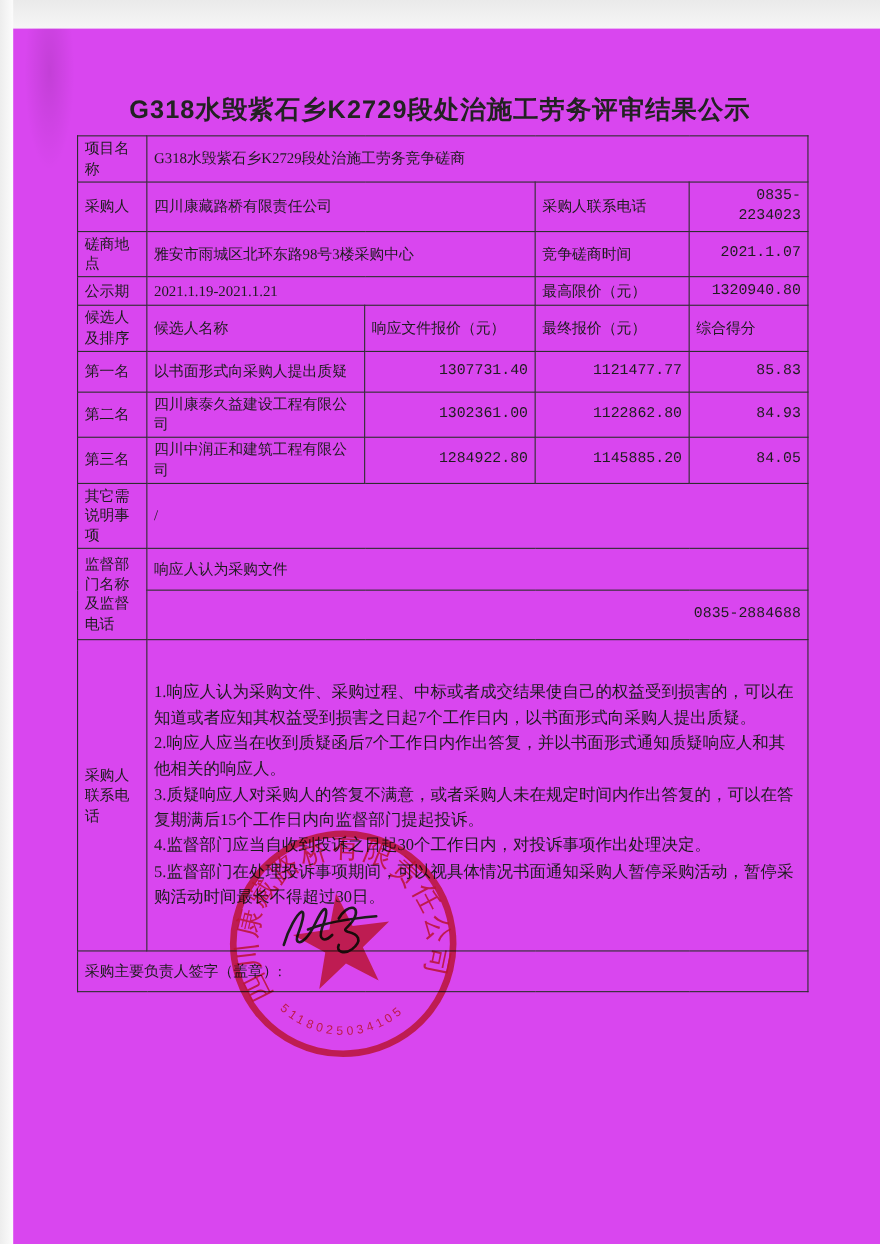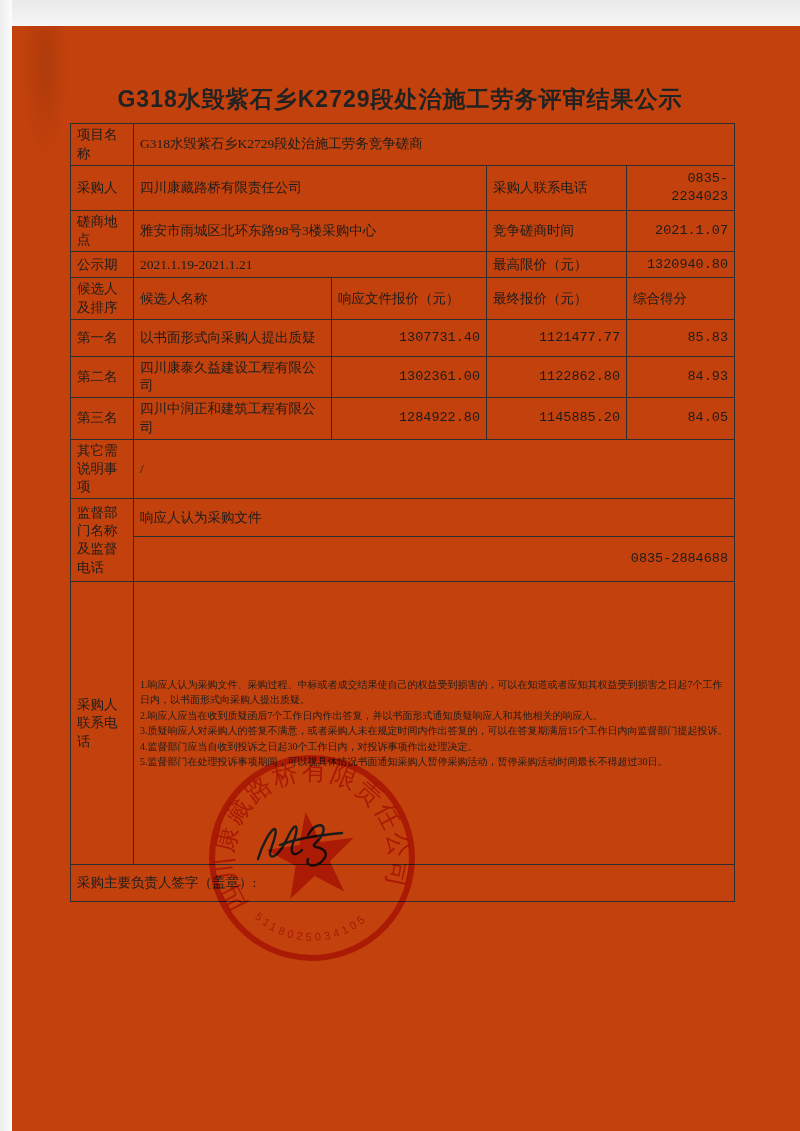--- a/index.html
+++ b/index.html
@@ -1,20 +1,20 @@
 <!DOCTYPE html>
 <html><head>
 <meta charset="utf-8">
 <style>
   html,body{margin:0;padding:0;background:#d8d8d8;}
   .page{
     position:relative;
     width:800px;height:1131px;
     margin:0 auto;
-    background:#c2410c;
+    background:#d946ef;
     font-family:"Liberation Serif", serif;
     overflow:hidden;
   }
   
   .scan-top{position:absolute;left:0;top:0;width:100%;height:26px;
     background:linear-gradient(#eaeaea,#f6f6f6);}
   .scan-left{position:absolute;left:0;top:0;width:12px;height:100%;
     background:linear-gradient(90deg,#ededed,#fcfcfc);}
   .scan-shadow{position:absolute;left:22px;top:26px;width:46px;height:130px;
     background:radial-gradient(ellipse at 50% 30%,rgba(0,0,0,0.10),rgba(0,0,0,0) 70%);}
@@ -33,21 +33,21 @@
     border:1.6px solid #2e2e2e;
     padding:2px 6px;
     overflow:hidden;
     vertical-align:middle;
     background:transparent;
   }
   td.lab{padding:2px 3px 2px 5px;}
   td.ctr{text-align:left;}
   td.num{text-align:right;font-family:Liberation Mono, monospace;}
   td.objection-cell{padding:6px 10px 40px 8px;}
-  .obj-line{margin:0;line-height:1.55;font-size:10px;}
+  .obj-line{margin:0;line-height:1.55;font-size:15px;}
   td.sig-cell{padding-left:5px;}
   
   .stamp{
     position:absolute;left:206px;top:752px;width:212px;height:212px;
     transform:rotate(-8deg);
     mix-blend-mode:multiply;
     opacity:0.92;
     pointer-events:none;
   }
   

